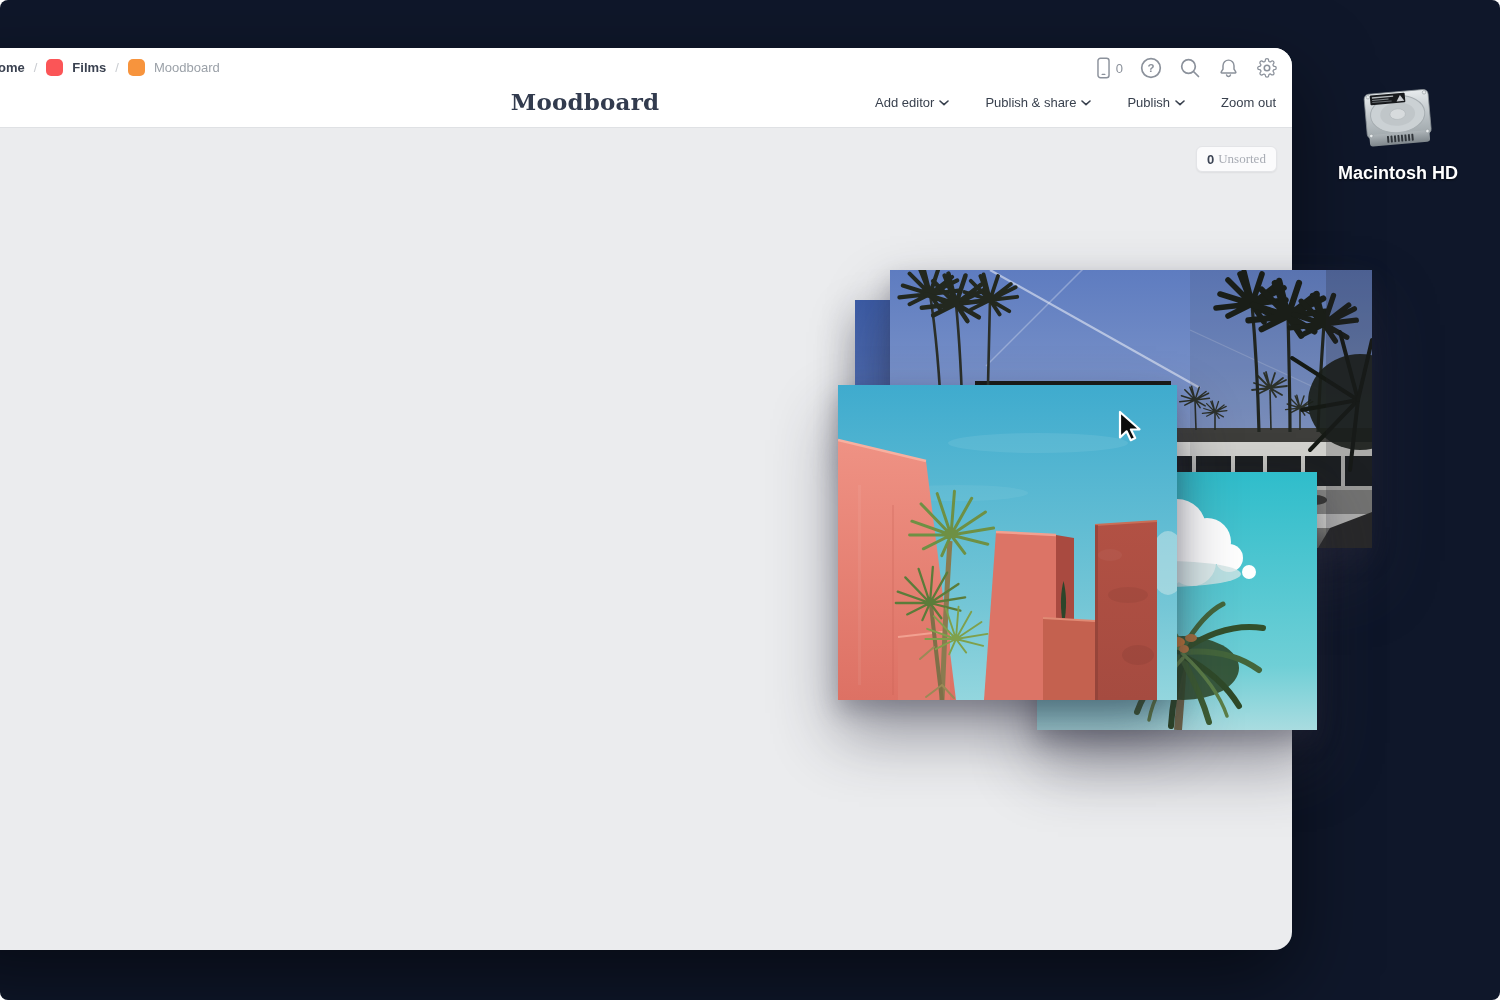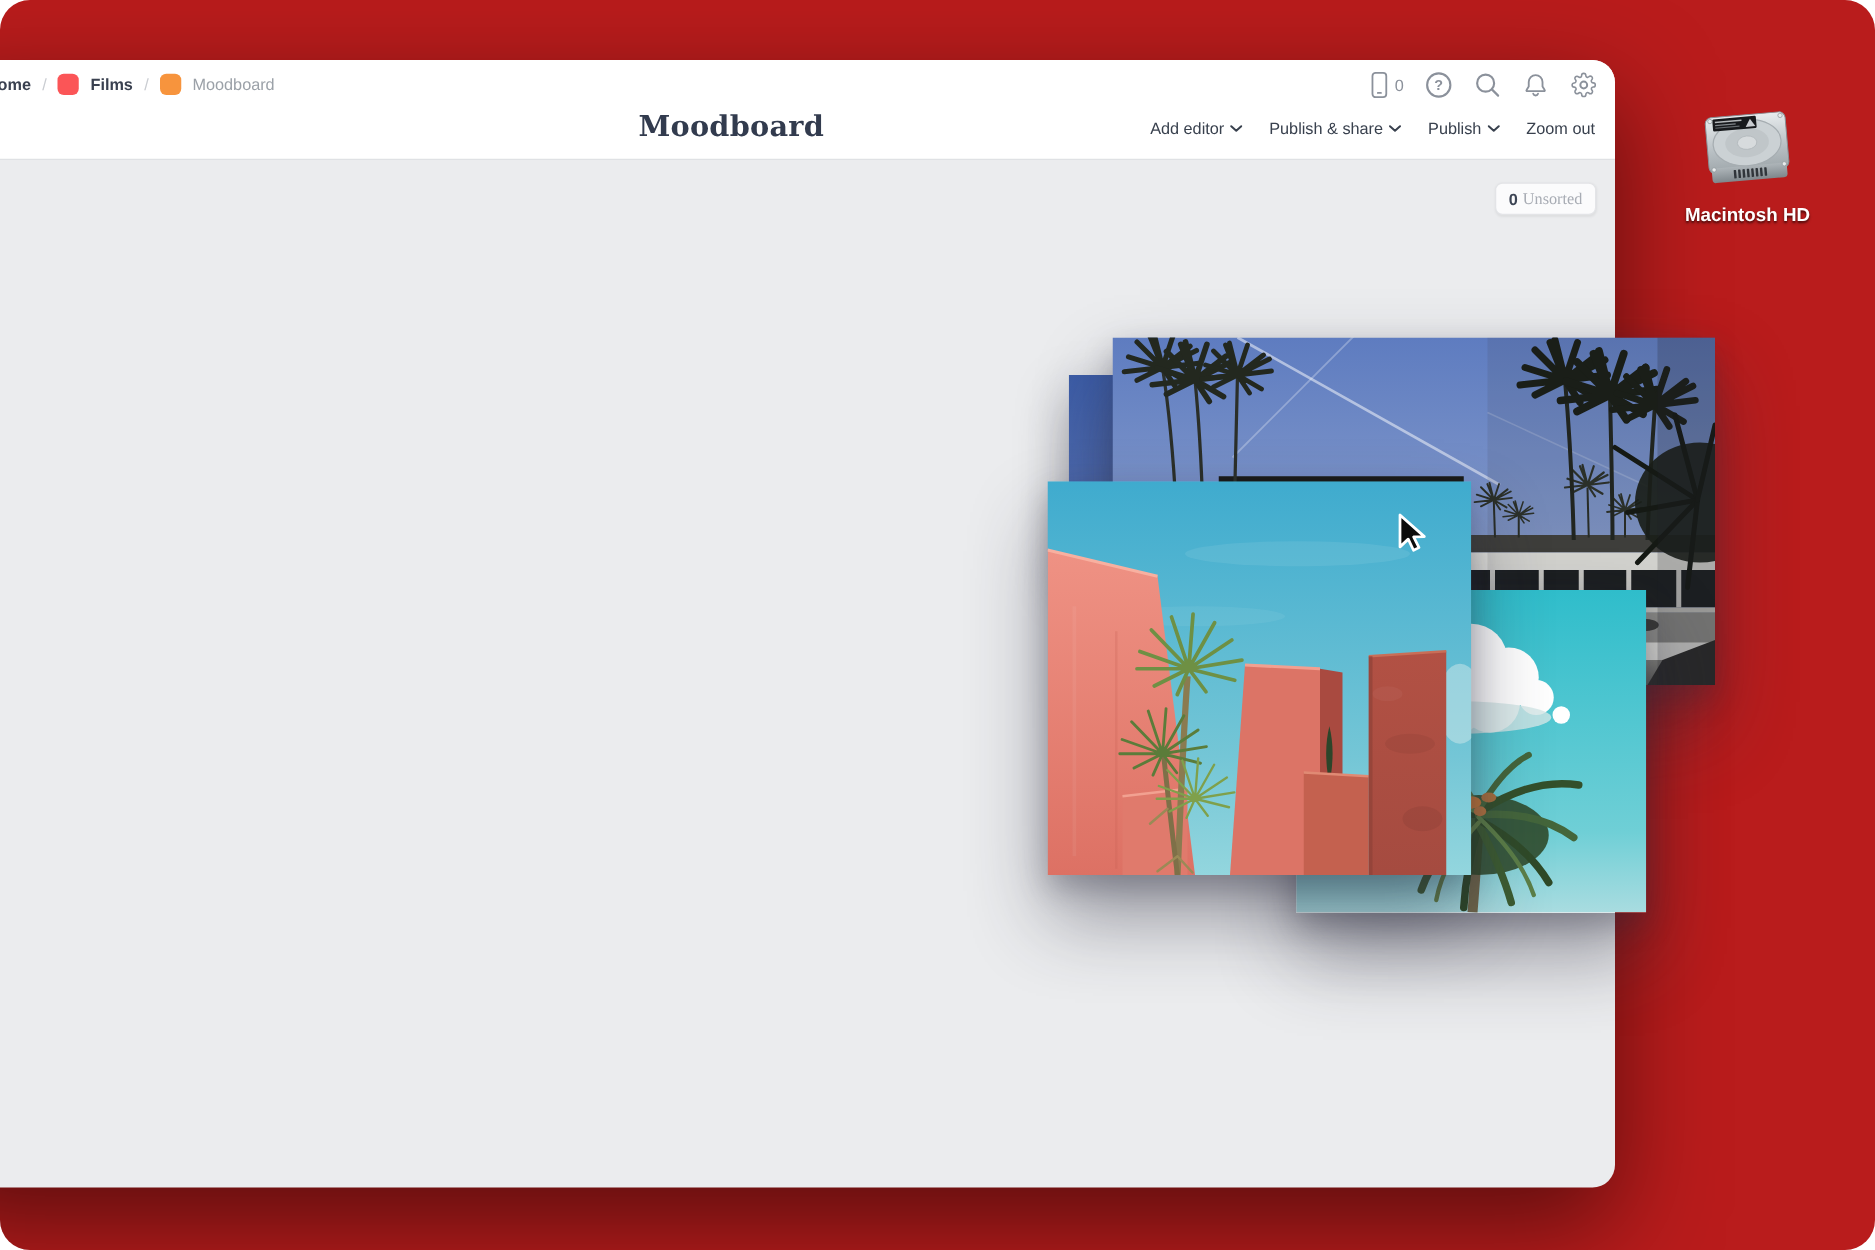--- a/index.html
+++ b/index.html
@@ -1,19 +1,19 @@
 <!DOCTYPE html>
 <html><head>
 <meta charset="utf-8">
 <style>
   html,body{margin:0;padding:0;background:#fff;}
   *{box-sizing:border-box;}
   .stage{
     position:relative;width:1500px;height:1000px;overflow:hidden;
-    border-radius:24px;background:#b91c1c;
+    border-radius:8px;background:#0f172a;
     font-family:"Liberation Sans",sans-serif;
   }
   
   .window{
     position:absolute;left:-60px;top:48px;width:1352px;height:902px;
     background:#EBECEE;border-radius:18px;z-index:1;
     box-shadow:0 30px 80px rgba(0,0,0,.5);
     overflow:hidden;
   }
   .hdr{
@@ -34,21 +34,21 @@
   }
   .hdr-icons svg{display:block;}
   .device{display:flex;align-items:center;gap:4px;}
   .device-count{font-size:13px;color:#8B919B;}
   .page-title{
     position:absolute;left:645px;top:40px;transform:translateX(-50%);
     font-family:"DejaVu Serif",serif;font-weight:bold;font-size:23px;
     color:#323B4E;letter-spacing:.2px;white-space:nowrap;
   }
   .toolbar{
-    position:absolute;right:16px;top:47px;display:flex;align-items:center;gap:21px;
+    position:absolute;right:16px;top:47px;display:flex;align-items:center;gap:36px;
     font-size:13px;color:#39414E;
   }
   .tb-item{display:flex;align-items:center;gap:5px;white-space:nowrap;cursor:default;}
   
   .badge{
     position:absolute;left:1196px;top:146px;height:26px;z-index:2;
     display:inline-flex;align-items:center;gap:4px;padding:0 10px;
     background:#FBFBFC;border:1px solid #E3E4E7;border-radius:6px;
     box-shadow:0 1px 2px rgba(0,0,0,.06);font-size:13px;
   }
@@ -61,21 +61,21 @@
   #photo-pool{left:855px;top:300px;z-index:3;box-shadow:0 18px 40px rgba(30,30,45,.4);}
   #photo-palms{left:890px;top:270px;z-index:4;}
   #photo-teal{left:1037px;top:472px;z-index:5;}
   #photo-coral{left:838px;top:385px;z-index:6;}
   
   .hd{
     position:absolute;left:1338px;top:84px;width:120px;z-index:7;
     text-align:center;cursor:default;
   }
   .hd-label{
-    margin-top:7px;font-size:15px;font-weight:bold;color:#FFFFFF;
+    margin-top:7px;font-size:18px;font-weight:bold;color:#FFFFFF;
     text-shadow:0 1px 2px rgba(0,0,0,.65);
   }
   
   .cursor{position:absolute;left:1116px;top:410px;z-index:10;pointer-events:none;}
 </style>
 </head>
 <body>
 
 <div class="stage">
 

